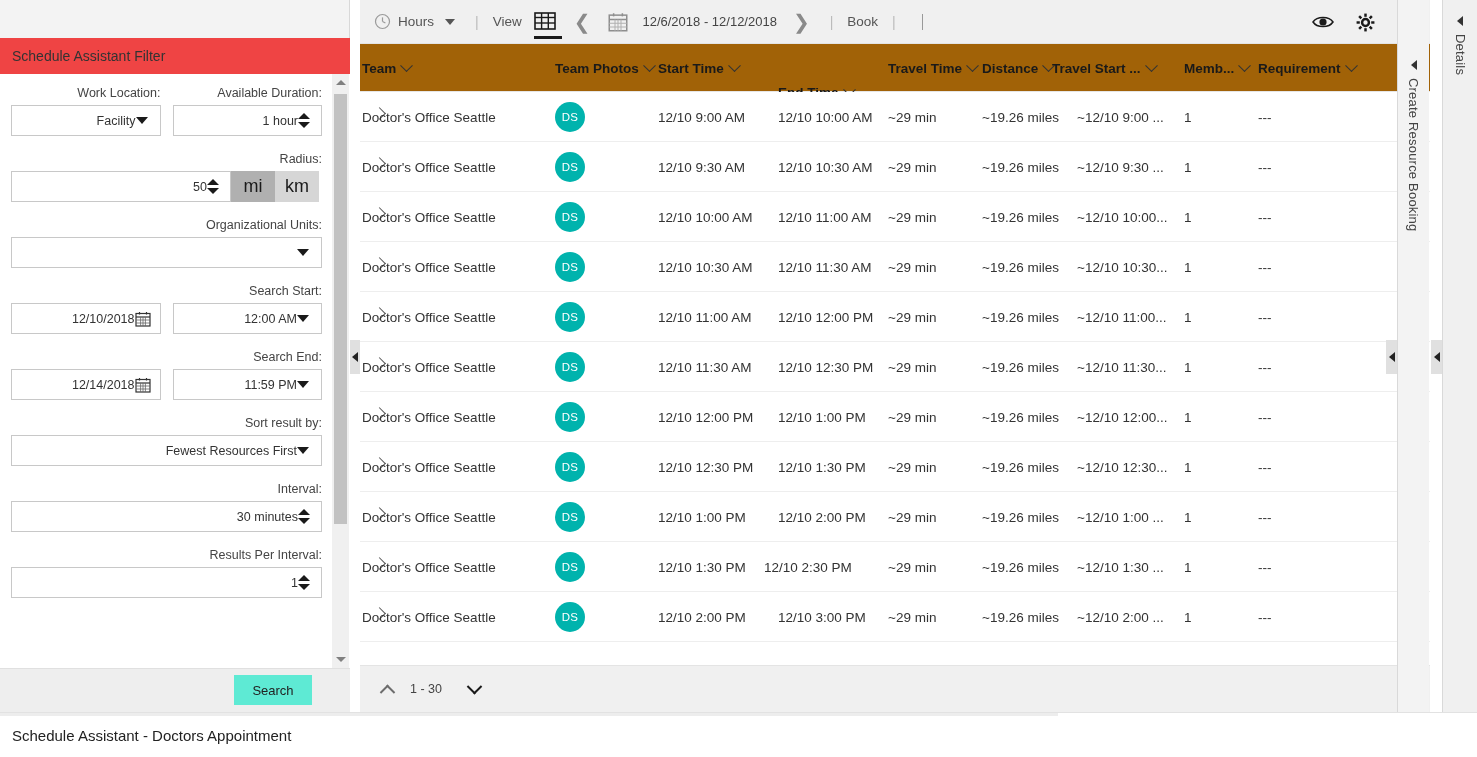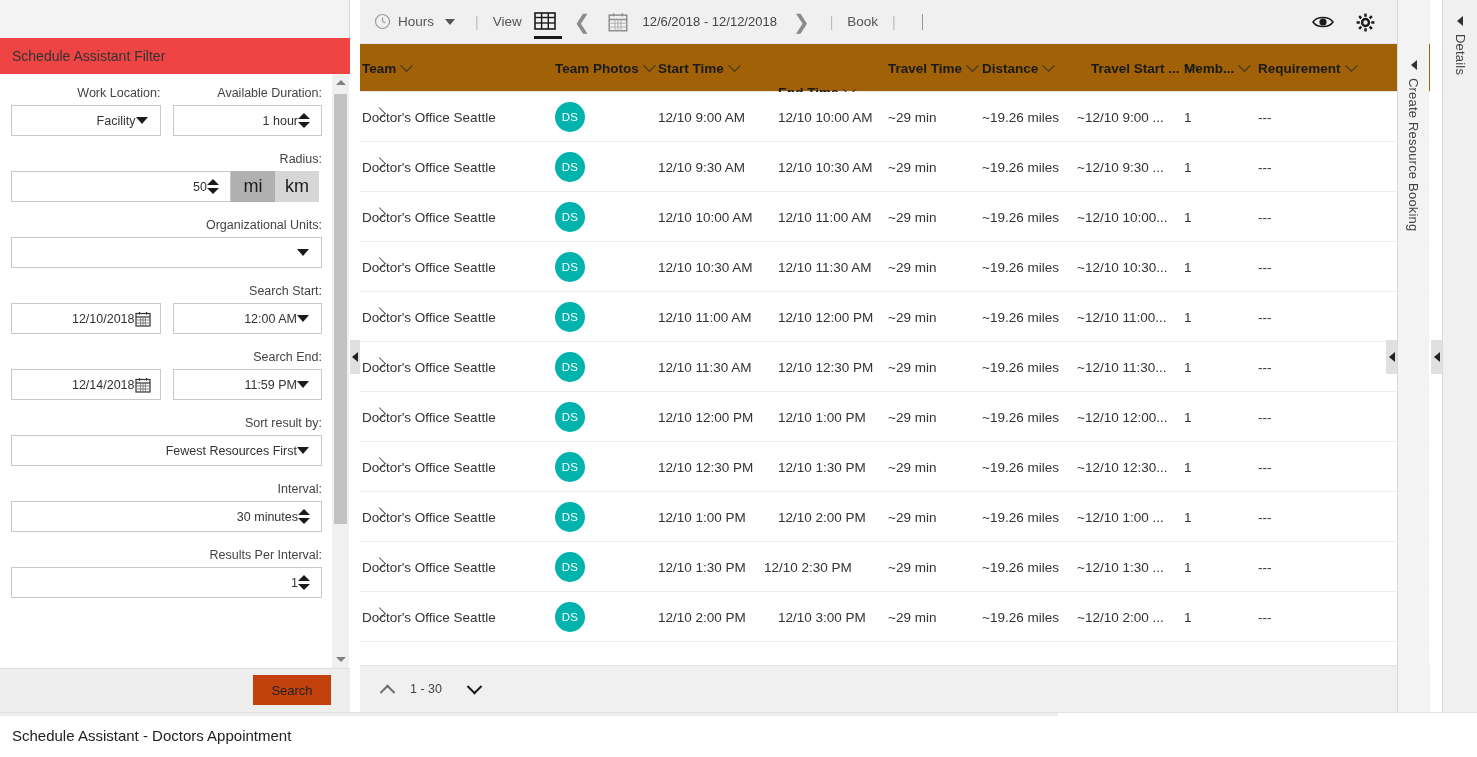--- a/index.html
+++ b/index.html
@@ -131,23 +131,23 @@
     background: #c2c2c2;
   }
 
   .filter-footer {
     position: absolute; left: 0; bottom: 0;
     width: 350px; height: 44px;
     background: #eeeeee;
     border-top: 1px solid #e0e0e0;
   }
   .search-btn {
-    position: absolute; right: 19px; top: 6px;
+    position: absolute; right: 38px; top: 6px;
     width: 78px; height: 30px;
-    background: #c2410c;
+    background: #5eead4;
     border: none;
     font-size: 13px; color: #222;
     font-family: "Liberation Sans", sans-serif;
     cursor: pointer;
   }
 
   
   .edge-handle-1 {
     position: absolute; left: 350px; top: 340px;
     width: 10px; height: 34px;
@@ -633,21 +633,21 @@
           <span class="chev"></span>
         </div>
         <div class="th" style="left: 528px;">
           <span>Travel Time</span>
           <span class="chev"></span>
         </div>
         <div class="th" style="left: 622px;">
           <span>Distance</span>
           <span class="chev"></span>
         </div>
-        <div class="th" style="left: 731px;">
+        <div class="th" style="left: 692px;">
           <span>Travel Start ...</span>
           <span class="chev"></span>
         </div>
         <div class="th" style="left: 824px;">
           <span>Memb...</span>
           <span class="chev"></span>
         </div>
         <div class="th" style="left: 898px;">
           <span>Requirement</span>
           <span class="chev"></span>

